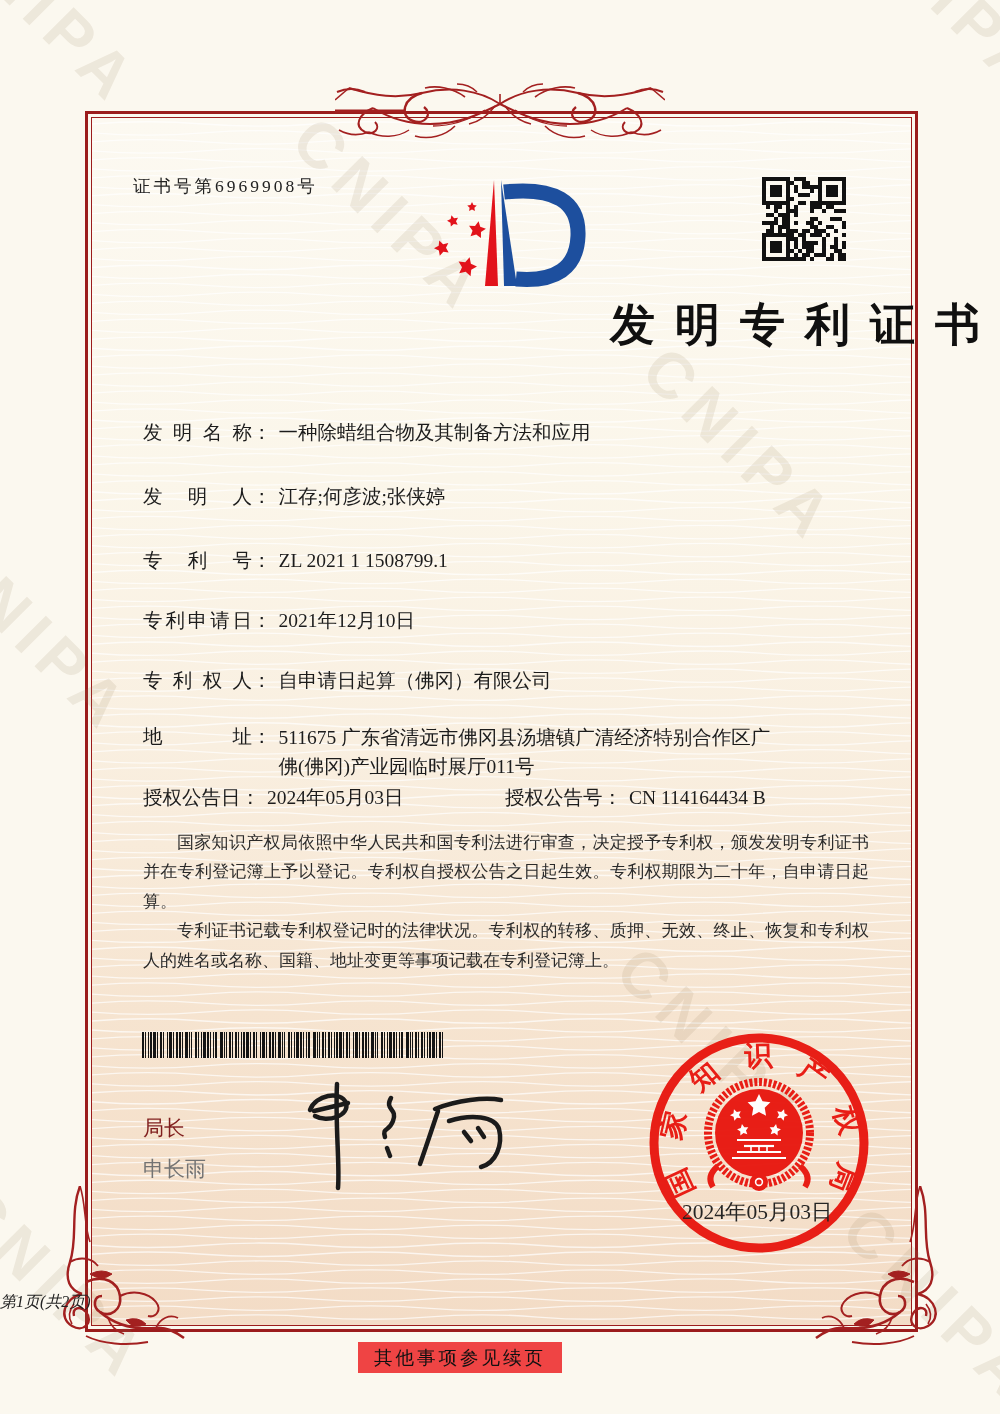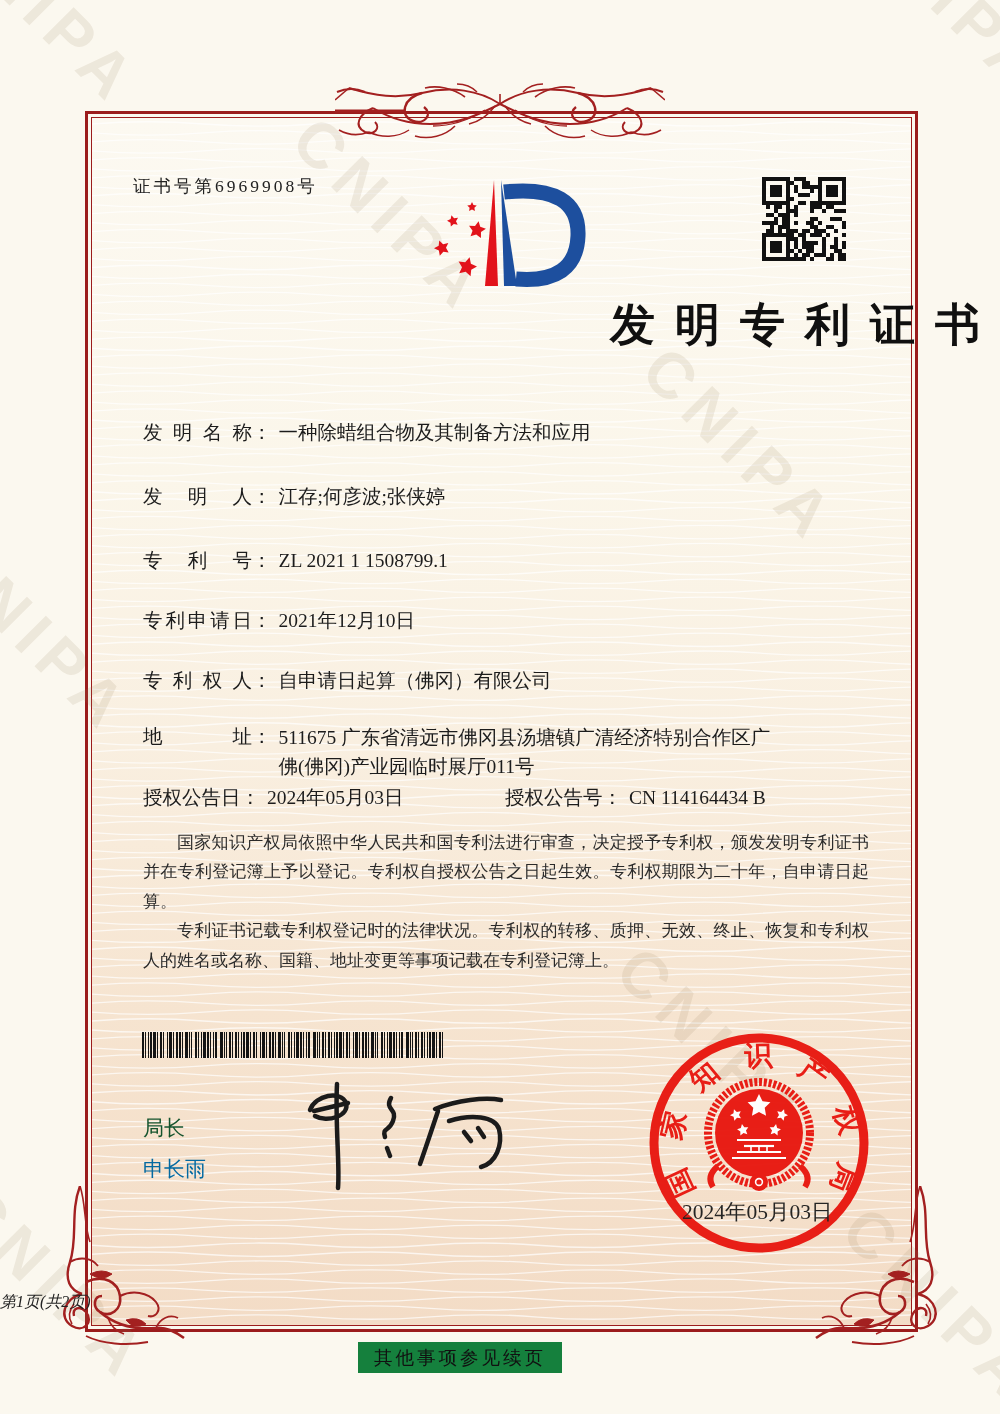--- a/index.html
+++ b/index.html
@@ -61,28 +61,28 @@
   .grant2{position:absolute;left:362px;top:0;display:flex;}
   
   .bodytext{
     position:absolute;left:143px;top:828px;width:726px;z-index:2;
     font-size:17px;line-height:29.4px;text-align:justify;color:#2a2a2a;
   }
   .bodytext p{margin:0;text-indent:2em;}
   .bodytext p + p{}
   
   .barcode{position:absolute;left:142px;top:1032px;z-index:2;}
-  .sig-title{position:absolute;left:143px;top:1114px;z-index:3;font-family:"Liberation Sans","DejaVu Sans",sans-serif;font-size:21px;color:#14532d;}
-  .sig-name{position:absolute;left:143px;top:1155px;z-index:3;font-family:"Liberation Sans","DejaVu Sans",sans-serif;font-size:21px;color:#0369a1;}
+  .sig-title{position:absolute;left:143px;top:1114px;z-index:3;font-family:"Liberation Sans","DejaVu Sans",sans-serif;font-size:21px;color:#7f1d1d;}
+  .sig-name{position:absolute;left:143px;top:1155px;z-index:3;font-family:"Liberation Sans","DejaVu Sans",sans-serif;font-size:21px;color:#737373;}
   .signature{position:absolute;left:285px;top:1070px;z-index:3;}
   .seal{position:absolute;left:642px;top:1026px;z-index:3;opacity:0.96;}
   .page-num{position:absolute;left:0;top:1292px;width:956px;z-index:2;text-align:left;font-size:16px;color:#222;font-style:italic;}
   .footer-note{
     position:absolute;left:358px;top:1342px;z-index:2;
-    background:#15803d;padding:3px 16px;font-size:18.5px;letter-spacing:3px;color:#111;
+    background:#ef4444;padding:3px 16px;font-size:18.5px;letter-spacing:3px;color:#111;
   }
 </style>
 </head>
 <body>
 
 <div class="page">
 
   <span class="wm wm1">CNIPA</span>
   <span class="wm wm2">CNIPA</span>
   <span class="wm wm3">CNIPA</span>

